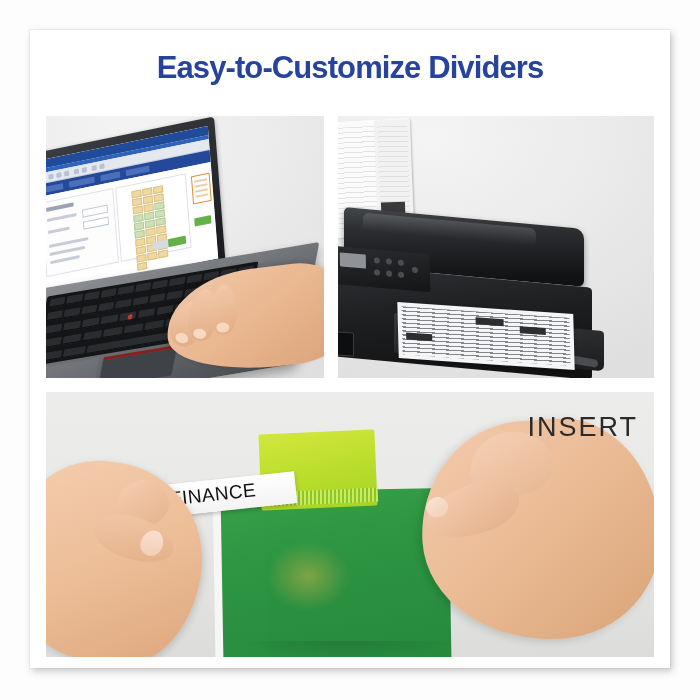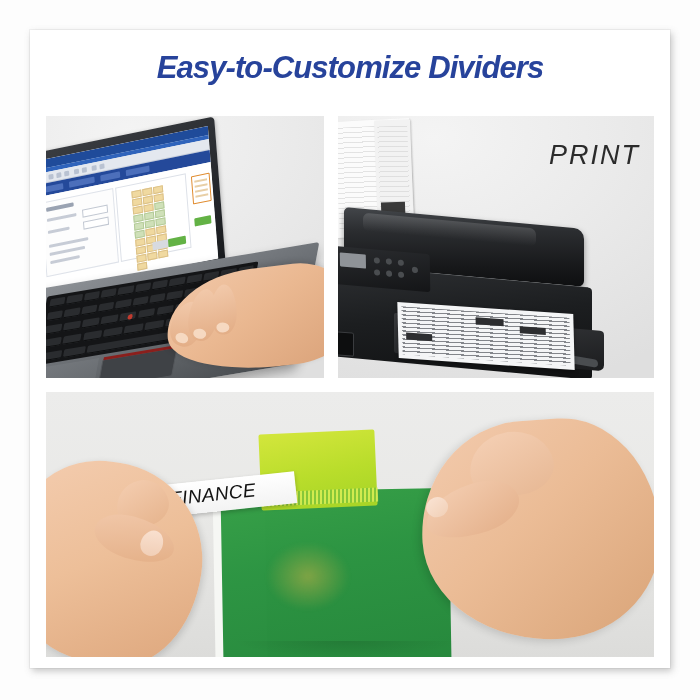--- a/index.html
+++ b/index.html
@@ -8,21 +8,20 @@
     background:#ffffff;
     font-family:"Liberation Sans", sans-serif;
   }
   #stage{position:relative;width:700px;height:700px;background:#fdfdfd;}
 
   
   .card{
     position:absolute;left:30px;top:30px;width:640px;height:638px;
     background:#ffffff;
     box-shadow:2px 3px 7px rgba(120,120,120,.42), 0 0 0 1px #f2f2f2;
-    font-style:italic;
   }
 
   
   .headline{
     position:absolute;left:0;top:20px;width:640px;
     text-align:center;
     font-size:31px;font-weight:bold;
     letter-spacing:-0.9px;
     color:#27439b;
     white-space:nowrap;
@@ -520,21 +519,20 @@
         </div>
         <div class="print-sheet">
           <div class="ps-text"></div>
           <i class="ps-blk" style="left:8px;top:30px;width:26px"></i>
           <i class="ps-blk" style="left:78px;top:10px;width:28px"></i>
           <i class="ps-blk" style="left:122px;top:16px;width:26px"></i>
         </div>
         <div class="side-slot"></div>
       </div>
 
-      <div class="caption cap-print">PRINT</div>
     </div>
 
     <div class="panel panel-insert">
       <div class="backdrop-insert"></div>
 
       <div class="divider-sheet"></div>
       <div class="divider-body"></div>
       <div class="tab-strip"></div>
       <div class="tab-stitch"></div>
       <div class="shade-fingers"></div>
@@ -550,16 +548,17 @@
       </div>
 
       <div class="hand-right">
         <div class="hr-knuckle"></div>
         <div class="hr-thumb"></div>
         <div class="hr-nail"></div>
       </div>
 
       <div class="table-shadow"></div>
 
+      <div class="caption cap-insert">INSERT</div>
     </div>
 
   </div>
 </div>
 
 </body></html>

